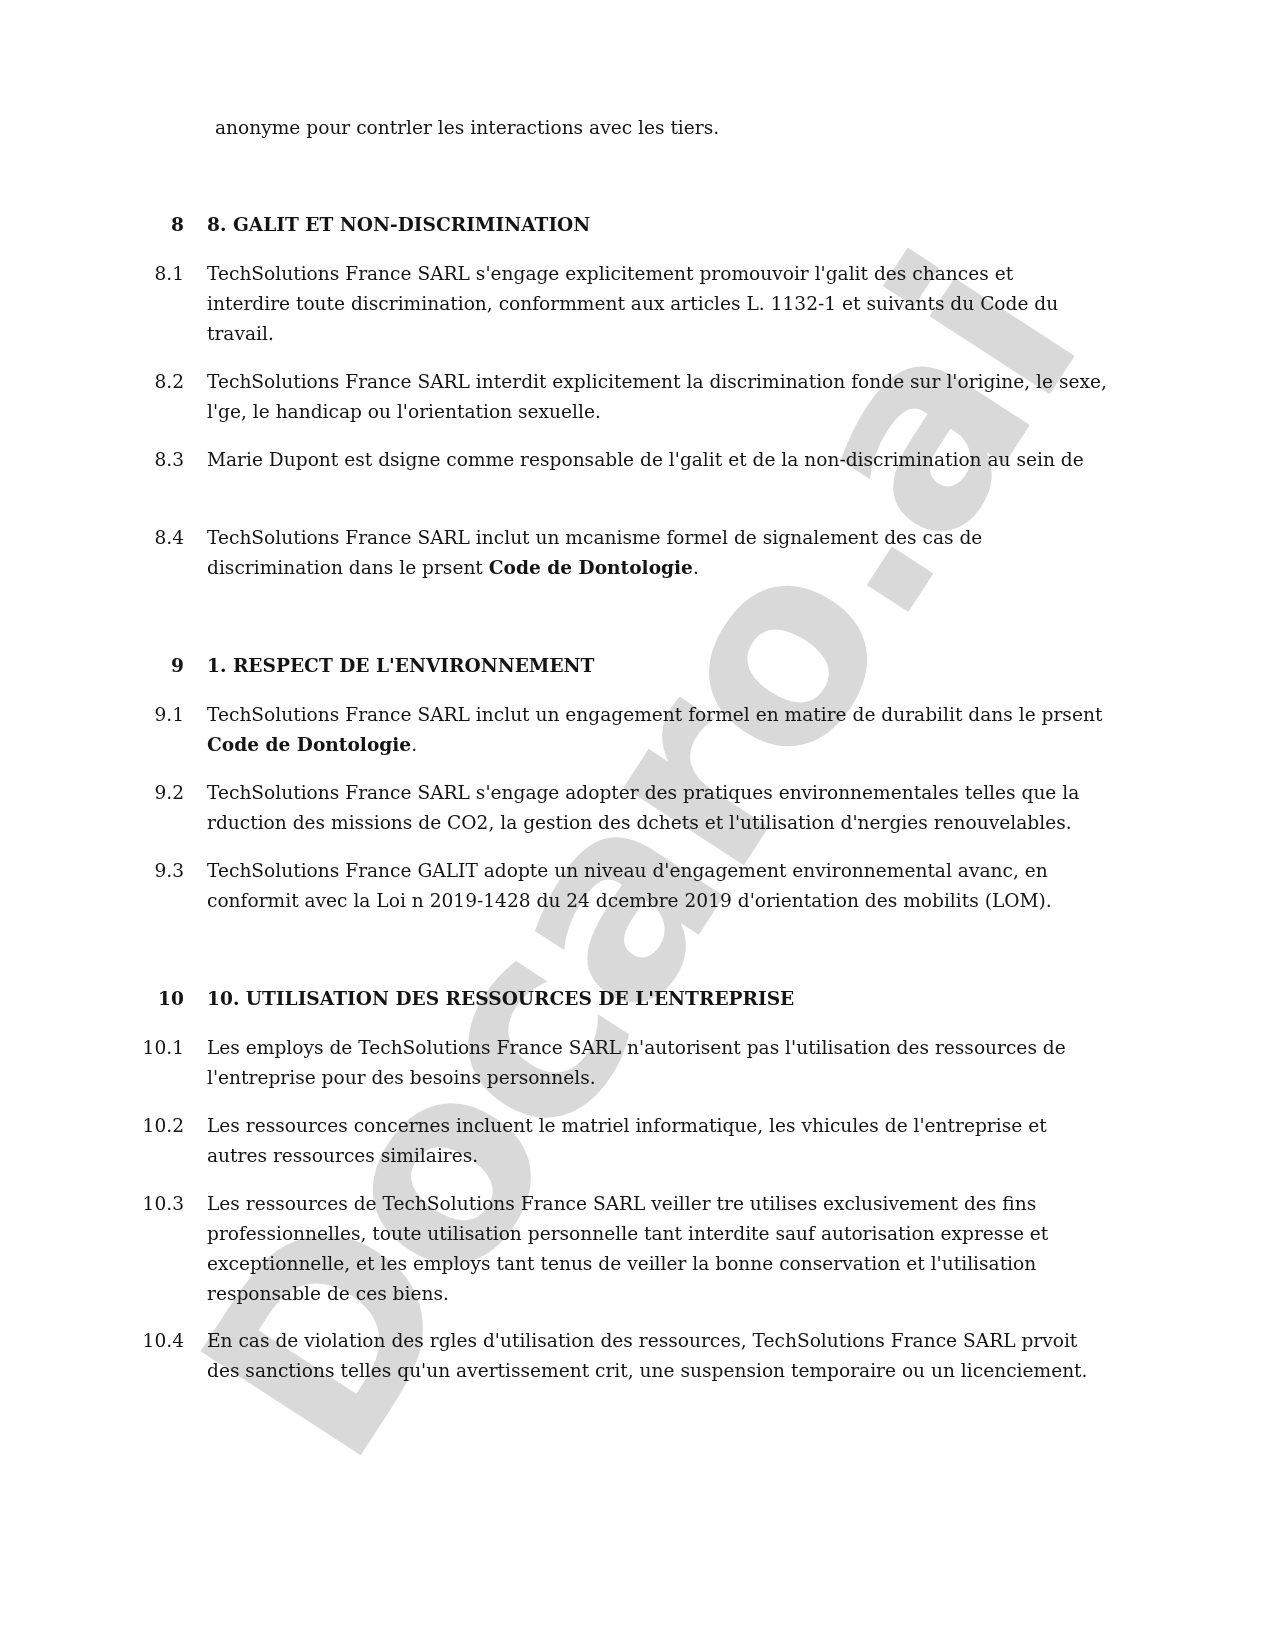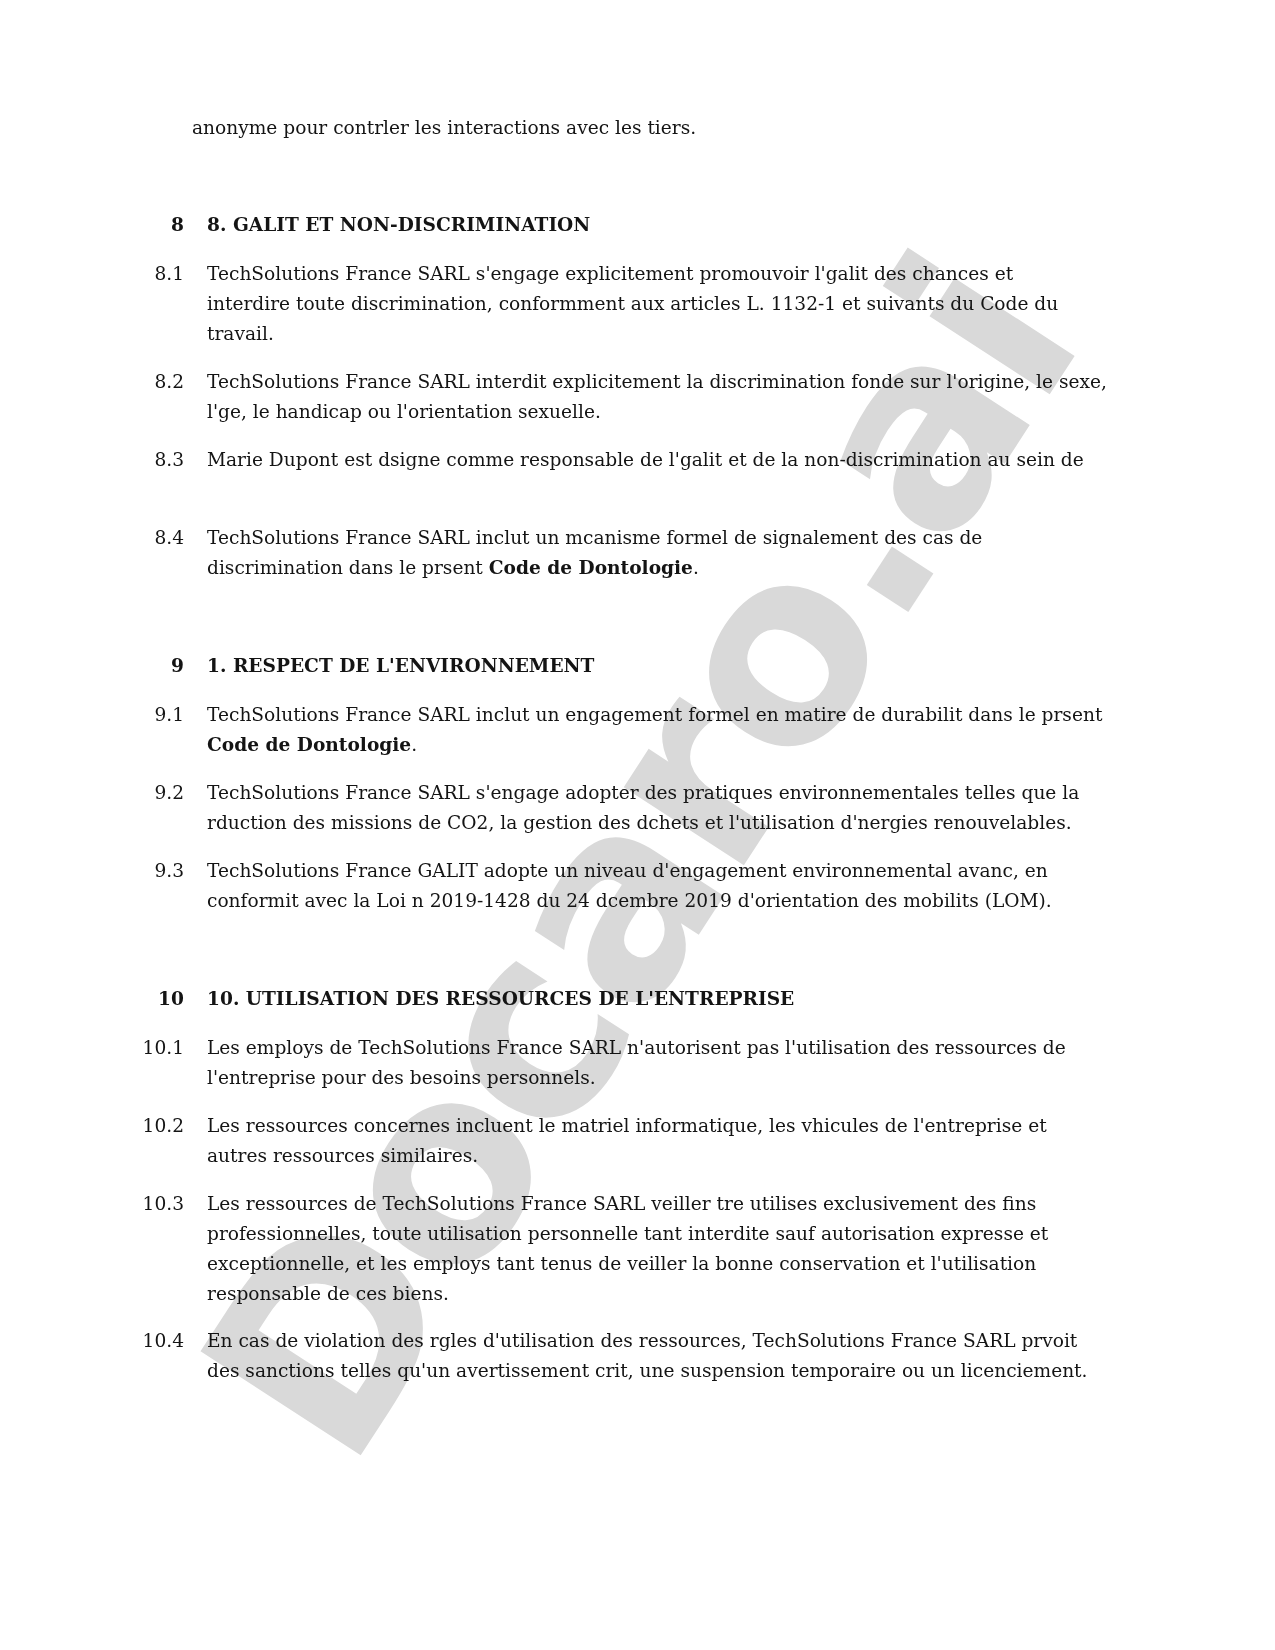--- a/index.html
+++ b/index.html
@@ -59,21 +59,21 @@
     }
     .text {
       position: absolute;
       left: 207px;
       width: 930px;
     }
     .heading .num, .heading .text {
       font-weight: bold;
     }
     .intro .text {
-      left: 192px;
+      left: 215px;
     }
     .bold {
       font-weight: bold;
       text-align: center;
     }
     .text span {
       white-space: pre-wrap;
     }
   </style>
 </head>

